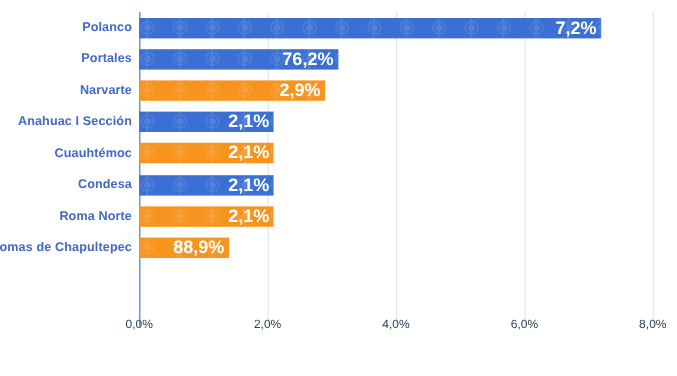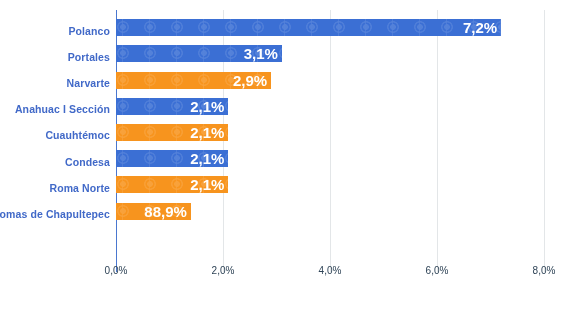--- a/index.html
+++ b/index.html
@@ -37,21 +37,21 @@
 
   
   .rows{
     position:absolute;
     left:0;top:0;right:0;bottom:0;
   }
   .row{
     position:relative;
     height:26.2px;
     display:flex;
-    align-items:flex-end;
+    align-items:center;
   }
 
   
   .cat-label{
     position:absolute;
     right:100%;
     margin-right:6px;
     white-space:nowrap;
     font-size:10.5px;
     font-weight:bold;
@@ -136,21 +136,21 @@
           <div class="cat-label">Polanco</div>
           <div class="bar blue" style="width: 385.2px; background: rgb(59, 111, 212);">
             <div class="watermark"></div>
             <span class="bar-value">7,2%</span>
           </div>
         </div>
         <div class="row">
           <div class="cat-label">Portales</div>
           <div class="bar blue" style="width: 165.85px; background: rgb(59, 111, 212);">
             <div class="watermark"></div>
-            <span class="bar-value">3,1%</span>
+            <span class="bar-value">76,2%</span>
           </div>
         </div>
         <div class="row">
           <div class="cat-label">Narvarte</div>
           <div class="bar orange" style="width: 155.15px; background: rgb(247, 148, 30);">
             <div class="watermark"></div>
             <span class="bar-value">2,9%</span>
           </div>
         </div>
         <div class="row">

